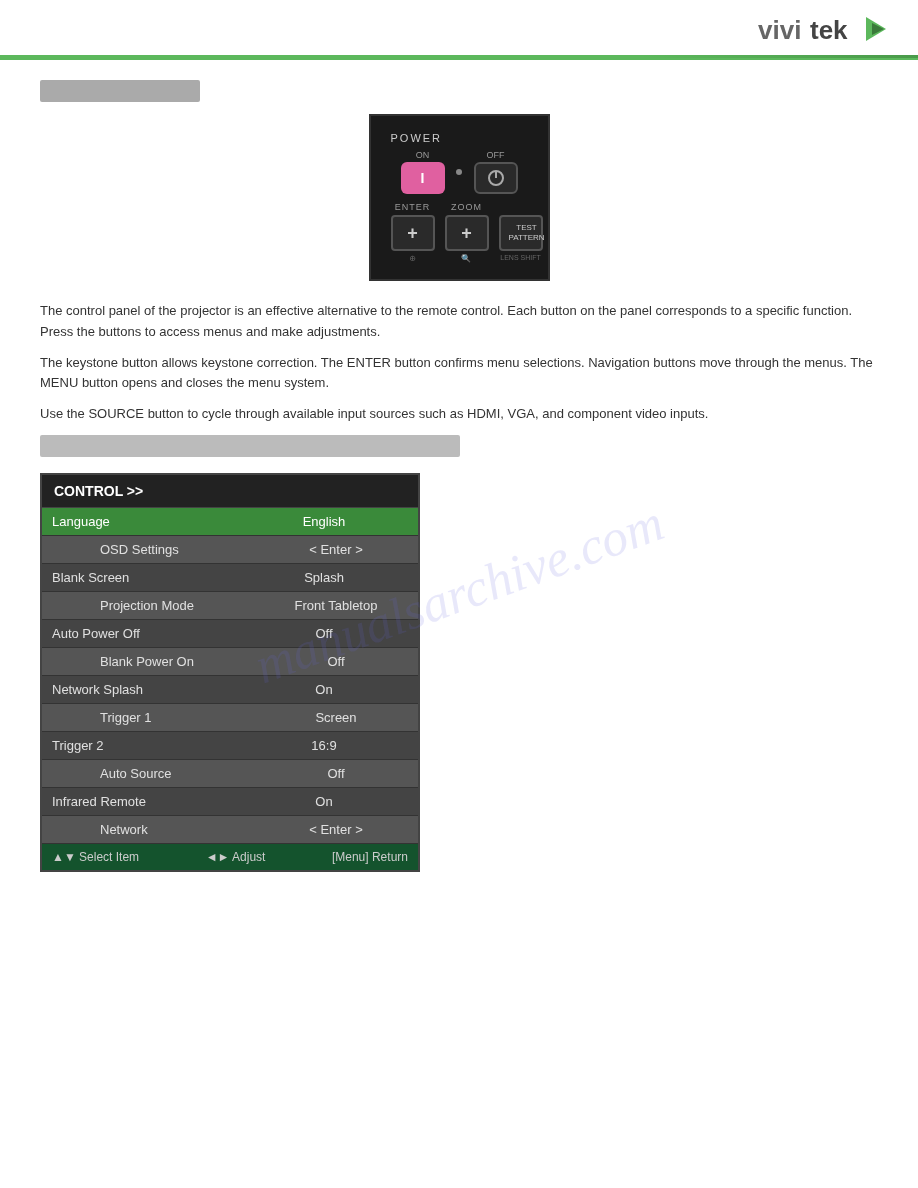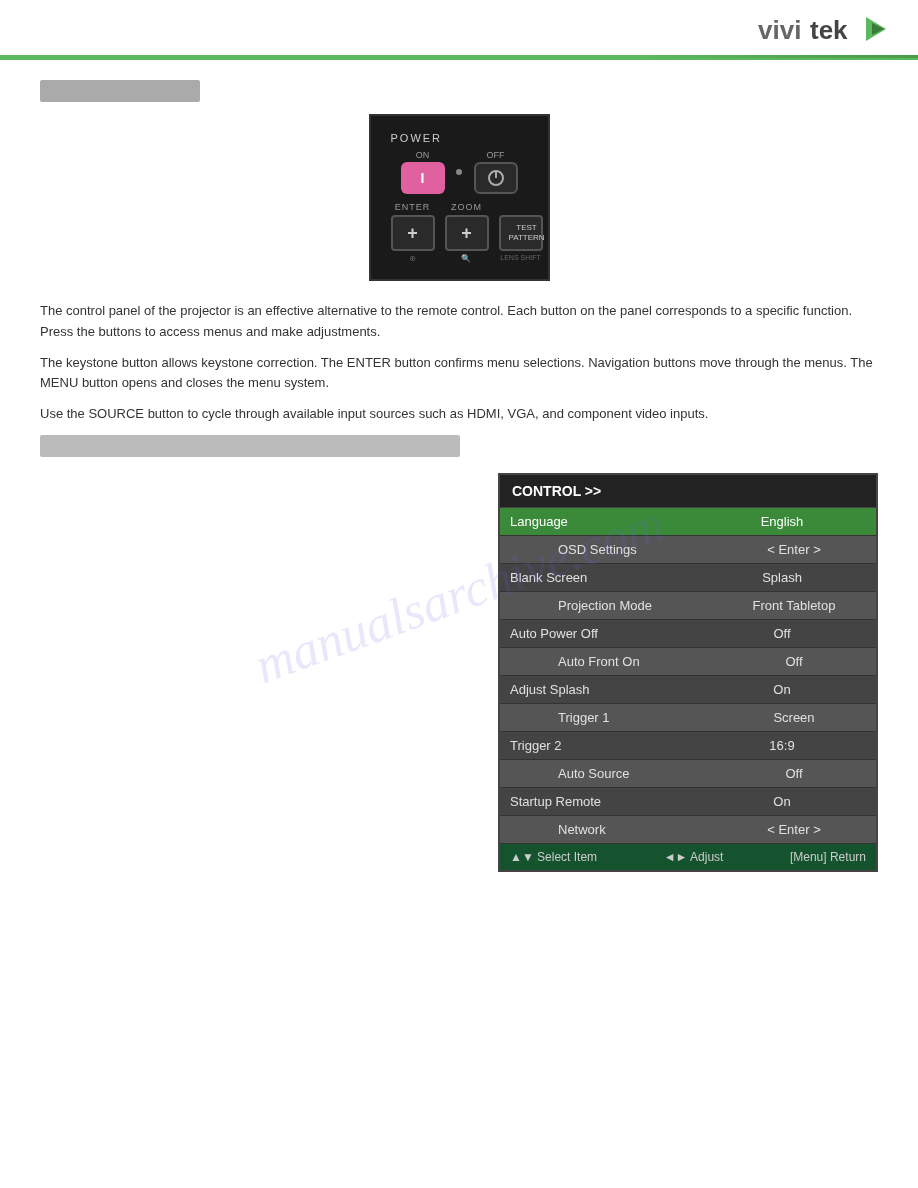--- a/index.html
+++ b/index.html
@@ -198,21 +198,21 @@
       background: #bbb;
       height: 22px;
       width: 420px;
       margin-bottom: 16px;
       border-radius: 2px;
     }
 
     
     .osd-container {
       display: flex;
-      justify-content: flex-end;
+      justify-content: flex-start;
       margin-top: 10px;
     }
 
     .osd-menu {
       width: 380px;
       border: 2px solid #444;
       background: #1a1a1a;
       font-size: 13px;
     }
 
@@ -407,41 +407,41 @@
       </div>
       <div class="osd-row normal">
         <div class="osd-left">Projection Mode</div>
         <div class="osd-right">Front Tabletop</div>
       </div>
       <div class="osd-row dark">
         <div class="osd-left">Auto Power Off</div>
         <div class="osd-right">Off</div>
       </div>
       <div class="osd-row normal">
-        <div class="osd-left">Auto Front On</div>
+        <div class="osd-left">Blank Power On</div>
         <div class="osd-right">Off</div>
       </div>
       <div class="osd-row dark">
-        <div class="osd-left">Adjust Splash</div>
+        <div class="osd-left">Network Splash</div>
         <div class="osd-right">On</div>
       </div>
       <div class="osd-row normal">
         <div class="osd-left">Trigger 1</div>
         <div class="osd-right">Screen</div>
       </div>
       <div class="osd-row dark">
         <div class="osd-left">Trigger 2</div>
         <div class="osd-right">16:9</div>
       </div>
       <div class="osd-row normal">
         <div class="osd-left">Auto Source</div>
         <div class="osd-right">Off</div>
       </div>
       <div class="osd-row dark">
-        <div class="osd-left">Startup Remote</div>
+        <div class="osd-left">Infrared Remote</div>
         <div class="osd-right">On</div>
       </div>
       <div class="osd-row normal">
         <div class="osd-left">Network</div>
         <div class="osd-right">&lt; Enter &gt;</div>
       </div>
 
       <div class="osd-footer">
         <span>▲▼ Select Item</span>
         <span>◄► Adjust</span>

